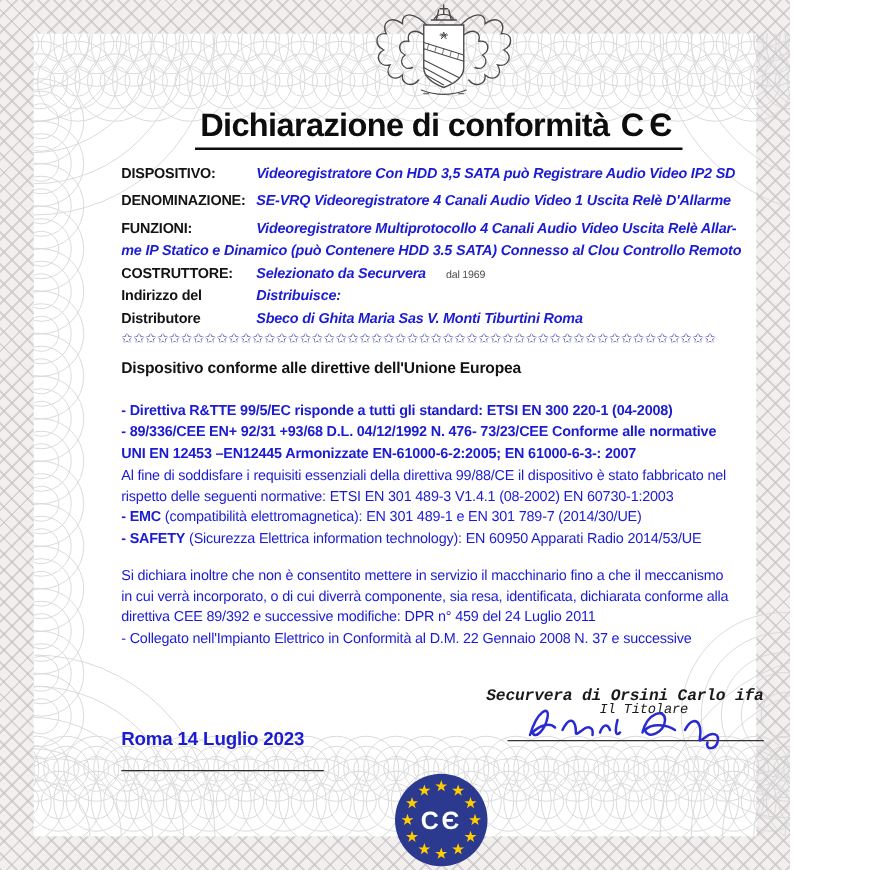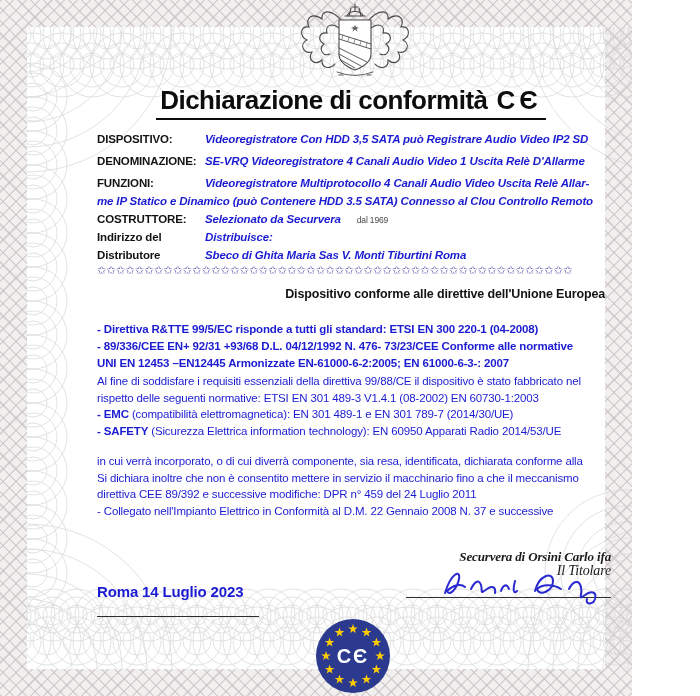--- a/index.html
+++ b/index.html
@@ -18,30 +18,30 @@
   .abs{position:absolute;white-space:nowrap;}
   .title-wrap{top:85px;width:100%;text-align:center;}
   .title{display:inline-block;border-bottom:2.5px solid #0d0d0d;padding:0 4px 2px 4px;
          font-size:26px;font-weight:bold;letter-spacing:-0.5px;color:#0d0d0d;}
   .title .ce{letter-spacing:4px;margin-left:9px;}
   .lbl{display:inline-block;width:108px;font-weight:bold;color:#131313;}
   .val{font-weight:bold;color:#1b1bd2;font-style:italic;}
   .suffix{font-size:8.5px;color:#4a4a4a;font-weight:normal;margin-left:16px;}
   .stars{top:264px;width:508px;overflow:hidden;color:#5a5aad;font-size:11px;
          letter-spacing:0.3px;}
-  .heading{top:287px;width:100%;text-align:right;font-weight:bold;font-size:12.5px;}
+  .heading{top:287px;width:100%;text-align:left;font-weight:bold;font-size:12.5px;}
   .para{color:#1b1bd2;line-height:16.5px;}
   .para.bold{font-weight:bold;line-height:17px;}
   .b{font-weight:bold;}
   .date{top:583px;font-size:15px;font-weight:bold;color:#1b1bd2;
         border-bottom:1.5px solid #2d2d2d;padding-bottom:16px;width:162px;}
-  .sig{top:549px;right:-6px;width:222px;text-align:right;
-       font-family:Liberation Serif, serif;}
+  .sig{top:549px;right:-6px;width:222px;text-align:center;
+       font-family:Liberation Mono, monospace;}
   .sig-name{font-weight:bold;font-style:italic;font-size:13px;color:#1a1a1a;}
-  .sig-role{font-style:italic;font-size:14px;color:#1a1a1a;margin-top:-2px;margin-left:30px;}
+  .sig-role{font-style:italic;font-size:11px;color:#1a1a1a;margin-top:-2px;margin-left:30px;}
   .sig-script{margin-top:-16px;height:40px;}
   .sig-line{border-bottom:1.2px solid #333;width:205px;margin:-6px 0 0 auto;}
   .eu-badge{position:absolute;left:314px;top:617px;z-index:6;}
 </style>
 </head>
 <body>
 
 <div class="page">
 
   <div class="frame"></div>
@@ -523,22 +523,22 @@
     </div>
 
     <div class="abs para" style="top:373px">
       <div>Al fine di soddisfare i requisiti essenziali della direttiva 99/88/CE il dispositivo è stato fabbricato nel</div>
       <div>rispetto delle seguenti normative: ETSI EN 301 489-3 V1.4.1 (08-2002) EN 60730-1:2003</div>
       <div><span class="b">- EMC</span><span> (compatibilità elettromagnetica): EN 301 489-1 e EN 301 789-7 (2014/30/UE)</span></div>
       <div><span class="b">- SAFETY</span><span> (Sicurezza Elettrica information technology): EN 60950 Apparati Radio 2014/53/UE</span></div>
     </div>
 
     <div class="abs para" style="top:453px">
+      <div>Si dichiara inoltre che non è consentito mettere in servizio il macchinario fino a che il meccanismo</div>
       <div>in cui verrà incorporato, o di cui diverrà componente, sia resa, identificata, dichiarata conforme alla</div>
-      <div>Si dichiara inoltre che non è consentito mettere in servizio il macchinario fino a che il meccanismo</div>
       <div>direttiva CEE 89/392 e successive modifiche: DPR n° 459 del 24 Luglio 2011</div>
       <div>- Collegato nell'Impianto Elettrico in Conformità al D.M. 22 Gennaio 2008 N. 37 e successive</div>
     </div>
 
     <div class="abs date">Roma 14 Luglio 2023</div>
 
     <div class="abs sig">
       <div class="sig-name">Securvera di Orsini Carlo ifa</div>
       <div class="sig-role">Il Titolare</div>
       <div class="sig-script">

